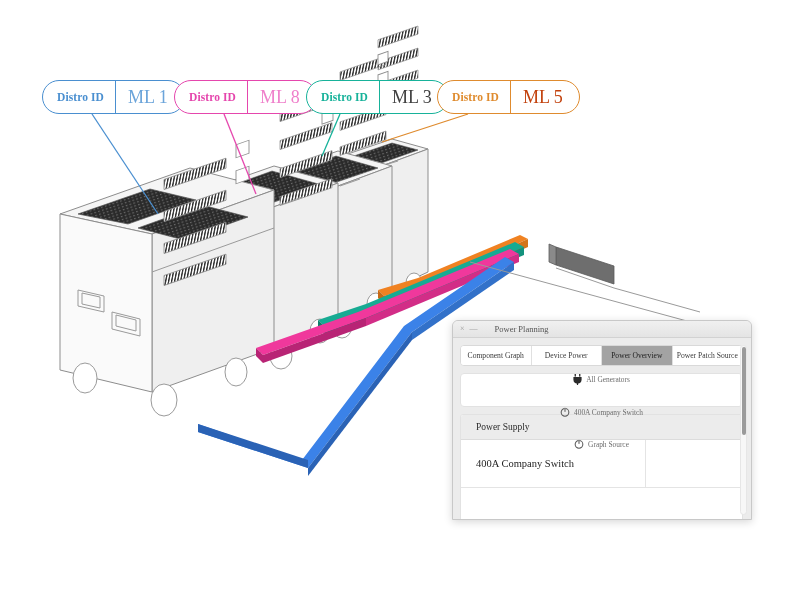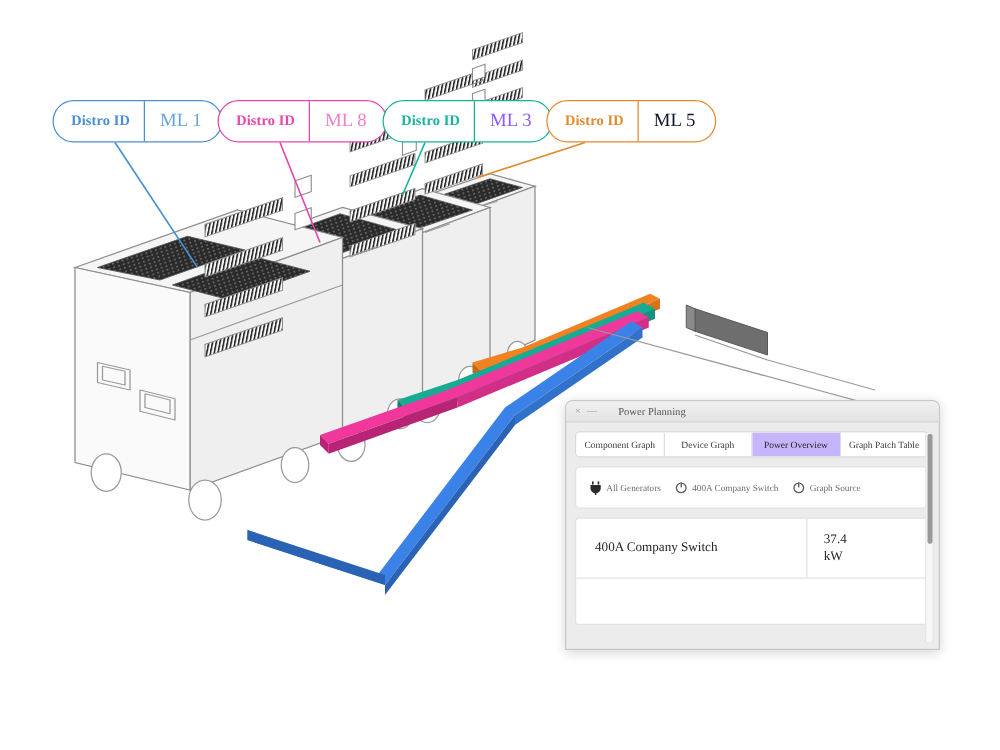--- a/index.html
+++ b/index.html
@@ -43,21 +43,21 @@
     white-space: nowrap;
   }
   .pill .seg-key {
     padding: 0 11px 0 14px;
     font-size: 11.5px;
     font-weight: bold;
     letter-spacing: .1px;
   }
   .pill .seg-val {
     padding: 0 16px 0 12px;
-    font-size: 15px;
+    font-size: 18px;
     font-weight: normal;
     border-left-width: 1.5px;
     border-left-style: solid;
   }
 
   
   #panel {
     position: absolute;
     left: 452px;
     top: 320px;
@@ -89,20 +89,21 @@
   #win-title {
     font-size: 8.5px;
     color: #555;
     margin-left: 12px;
   }
   #panel-body {
     position: relative;
     padding: 7px 6px 0 7px;
     height: calc(100% - 17px);
     box-sizing: border-box;
+    text-align: center;
   }
 
   
   #tabs {
     display: flex;
     background: #fff;
     border: 1px solid #d9d9d9;
     border-radius: 4px;
     overflow: hidden;
     height: 21px;
@@ -115,35 +116,36 @@
     align-items: center;
     justify-content: center;
     font-size: 7.6px;
     color: #3a3a3a;
     border-right: 1px solid #e0e0e0;
     background: #fff;
     white-space: nowrap;
     box-sizing: border-box;
   }
   .tab:last-child { border-right: none; }
-  .tab.active { background: #c4b5fd; color: #222; }
+  .tab.active { background: #a3a3a3; color: #222; }
 
   
   #toolcard {
     margin-top: 7px;
     width: 283px;
     height: 34px;
     background: #fff;
     border: 1px solid #e2e2e2;
     border-radius: 4px;
     display: flex;
     align-items: center;
-    gap: 11px;
+    gap: 22px;
     padding: 0 11px;
     box-sizing: border-box;
+    flex-direction: column;
   }
   .tool {
     display: flex;
     align-items: center;
     gap: 4px;
     white-space: nowrap;
   }
   .tool span.lbl {
     font-size: 7.4px;
     color: #6d6d6d;
@@ -381,42 +383,42 @@
   <div class="pill" id="pill-0" style="left: 42px; top: 80px; border-color: rgb(74, 143, 208);">
     <div class="seg seg-key" style="color: rgb(74, 143, 208);">Distro ID</div>
     <div class="seg seg-val" style="color: rgb(107, 164, 218); border-left-color: rgb(74, 143, 208);">ML 1</div>
   </div>
   <div class="pill" id="pill-1" style="left: 174px; top: 80px; border-color: rgb(229, 70, 173);">
     <div class="seg seg-key" style="color: rgb(229, 70, 173);">Distro ID</div>
     <div class="seg seg-val" style="color: rgb(239, 128, 203); border-left-color: rgb(229, 70, 173);">ML 8</div>
   </div>
   <div class="pill" id="pill-2" style="left: 306px; top: 80px; border-color: rgb(23, 178, 154);">
     <div class="seg seg-key" style="color: rgb(23, 178, 154);">Distro ID</div>
-    <div class="seg seg-val" style="color: #8b5cf6; border-left-color: rgb(23, 178, 154); text-align: center;">ML 3</div>
+    <div class="seg seg-val" style="color: #404040; border-left-color: rgb(23, 178, 154); text-align: center;">ML 3</div>
   </div>
   <div class="pill" id="pill-3" style="left: 437px; top: 80px; border-color: rgb(223, 139, 46);">
     <div class="seg seg-key" style="color: rgb(223, 139, 46);">Distro ID</div>
-    <div class="seg seg-val" style="color: #0f172a; border-left-color: rgb(223, 139, 46);">ML 5</div>
+    <div class="seg seg-val" style="color: #c2410c; border-left-color: rgb(223, 139, 46);">ML 5</div>
   </div>
 
   <div id="panel">
 
     <div id="titlebar">
       <span class="win-ctl">×</span>
       <span class="win-ctl">—</span>
       <span id="win-title">Power Planning</span>
     </div>
 
     <div id="panel-body">
 
       <div id="tabs">
         <div class="tab">Component Graph</div>
-        <div class="tab">Device Graph</div>
+        <div class="tab">Device Power</div>
         <div class="tab active">Power Overview</div>
-        <div class="tab">Graph Patch Table</div>
+        <div class="tab">Power Patch Source</div>
       </div>
 
       <div id="toolcard">
         <div class="tool">
           <svg width="9" height="11" viewBox="0 0 9 11">
             <rect x="1.6" y="0" width="1.3" height="2.6" fill="#2b2b2b"></rect>
             <rect x="6.1" y="0" width="1.3" height="2.6" fill="#2b2b2b"></rect>
             <path d="M0.4 2.9 H8.6 V5.6 A4.1 4.1 0 0 1 0.4 5.6 Z" fill="#2b2b2b"></path>
             <rect x="3.9" y="8.4" width="1.2" height="2.6" fill="#2b2b2b"></rect>
           </svg>
@@ -434,26 +436,23 @@
           <svg width="10" height="10" viewBox="0 0 12 12">
             <circle cx="6" cy="6.4" r="4.6" fill="none" stroke="#5a5a5a" stroke-width="1.25"></circle>
             <rect x="5.35" y="0.4" width="1.3" height="5.6" fill="#ffffff"></rect>
             <rect x="5.35" y="0.9" width="1.3" height="4.9" fill="#5a5a5a"></rect>
           </svg>
           <span class="lbl">Graph Source</span>
         </div>
       </div>
 
       <div id="table-wrap">
+        <div class="tbl-head">Power Supply</div>
         <div class="tbl-row">
           <div class="c-name">400A Company Switch</div>
-          <div class="c-val">
-            <span>37.4</span>
-            <span>kW</span>
-          </div>
         </div>
         <div class="tbl-row empty"></div>
       </div>
 
       <div id="scrollbar">
         <div id="scroll-thumb"></div>
       </div>
 
     </div>
   </div>

